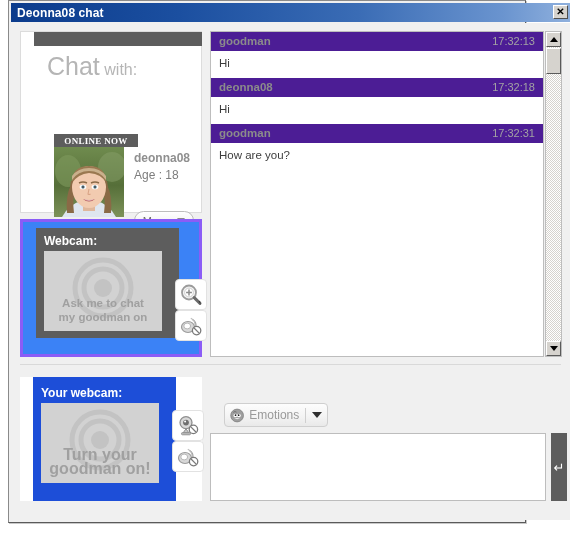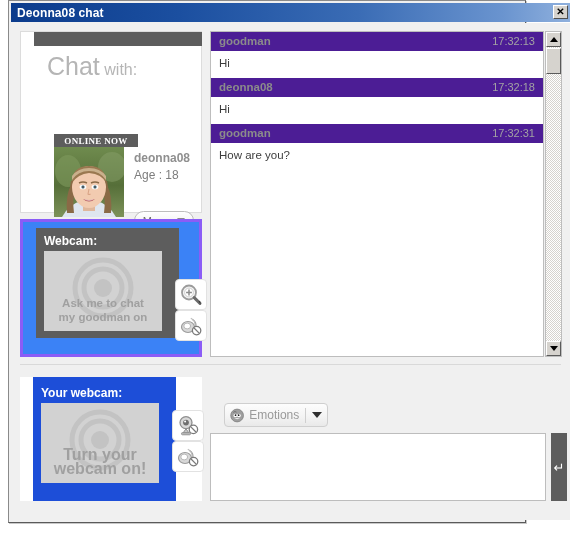--- a/index.html
+++ b/index.html
@@ -605,21 +605,21 @@
         <div id="mywebcam-inner">
           <div id="mywebcam-title">Your webcam:</div>
           <div id="mywebcam-screen">
             <svg class="rings" width="62" height="62" viewBox="0 0 62 62">
               <circle cx="31" cy="31" r="28" fill="none" stroke="#c3c3c3" stroke-width="5"></circle>
               <circle cx="31" cy="31" r="19" fill="none" stroke="#c3c3c3" stroke-width="5"></circle>
               <circle cx="31" cy="31" r="9" fill="#c3c3c3"></circle>
             </svg>
             <div class="cap">
               <span>Turn your</span><br>
-              <span>webcam on!</span>
+              <span>goodman on!</span>
             </div>
           </div>
         </div>
 
         <div class="icon-btn" style="left:152px; top:33px;">
           <svg width="24" height="24" viewBox="0 0 24 24">
             <circle cx="10" cy="8.6" r="6" fill="#d8d8d8" stroke="#8f8f8f" stroke-width="1.3"></circle>
             <circle cx="10" cy="8.6" r="2.9" fill="#6e6e6e"></circle>
             <circle cx="9.1" cy="7.6" r="1" fill="#ffffff"></circle>
             <path d="M10 14.8 L7 19 L13 19 Z" fill="#c8c8c8" stroke="#8f8f8f" stroke-width="1"></path>

